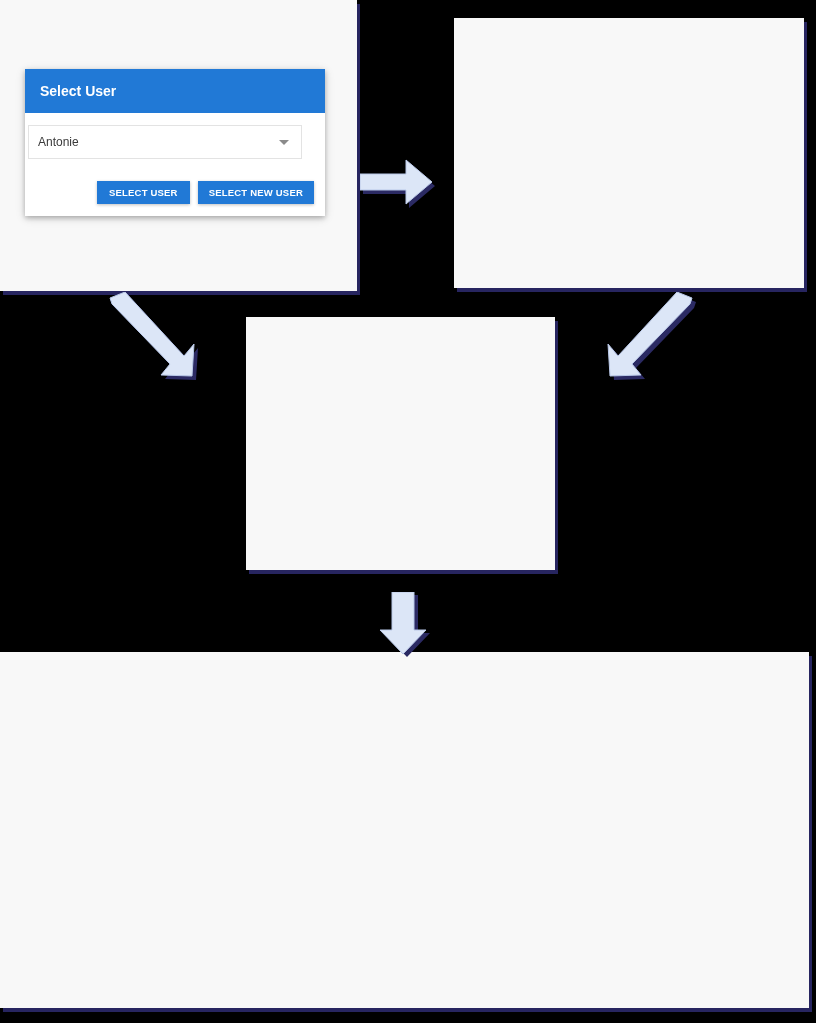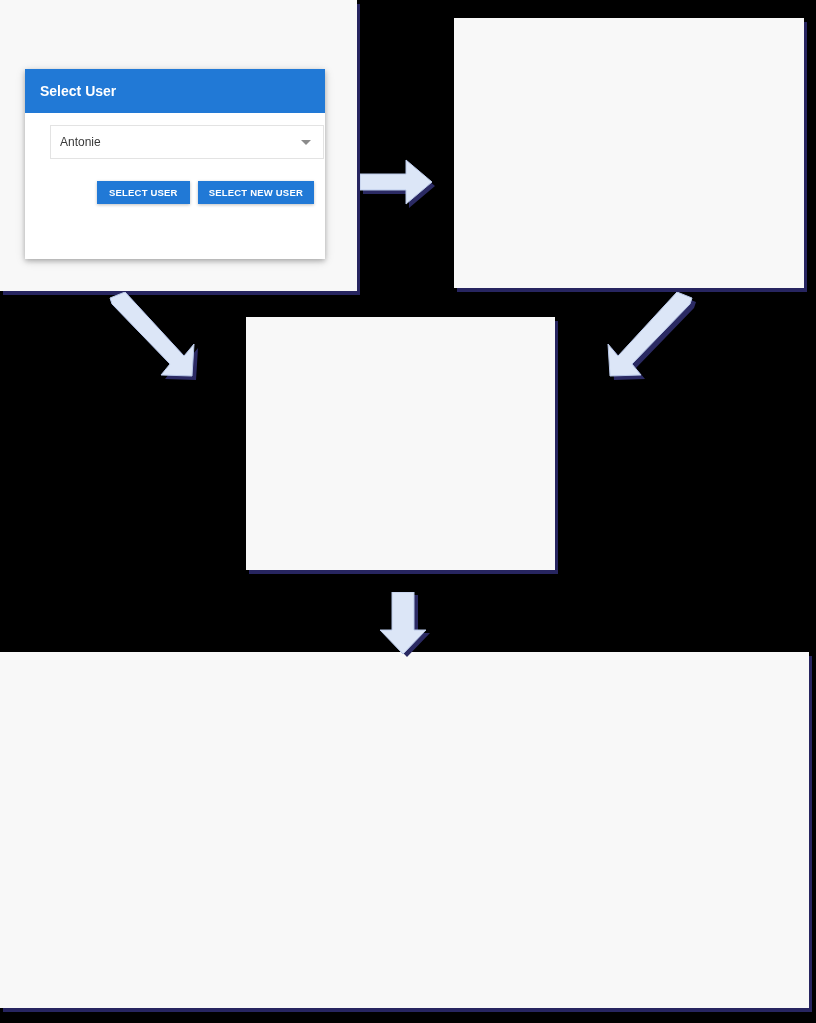--- a/index.html
+++ b/index.html
@@ -39,27 +39,27 @@
     color: #ffffff;
     font-weight: bold;
     display: flex;
     align-items: center;
   }
   .card-body {
     background: #ffffff;
   }
 
   
-  #card-select-user { left: 25px; top: 69px; width: 300px; height: 190px; }
+  #card-select-user { left: 25px; top: 69px; width: 300px; height: 147px; }
   #card-select-user .card-header { height: 44px; font-size: 14px; padding-left: 15px; }
   #card-select-user .card-body { height: 103px; position: relative; }
 
   .select-field {
     position: absolute;
-    left: 25px; top: 12px;
+    left: 3px; top: 12px;
     width: 274px; height: 34px;
     border: 1px solid #e3e3e3;
     background: #fff;
     display: flex;
     align-items: center;
     box-sizing: border-box;
   }
   .select-value {
     font-size: 12px;
     color: #3a3a3a;

